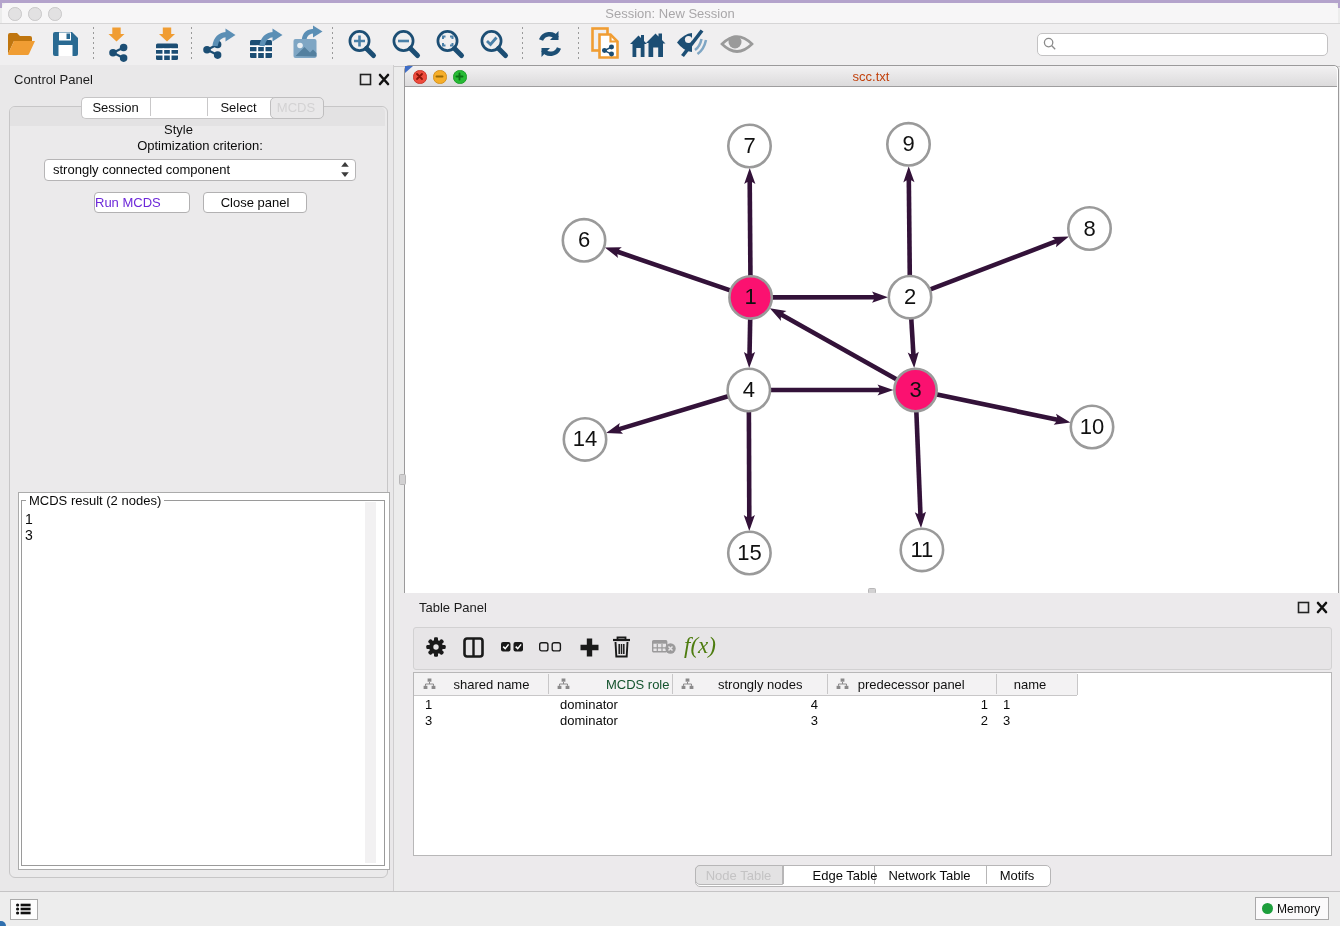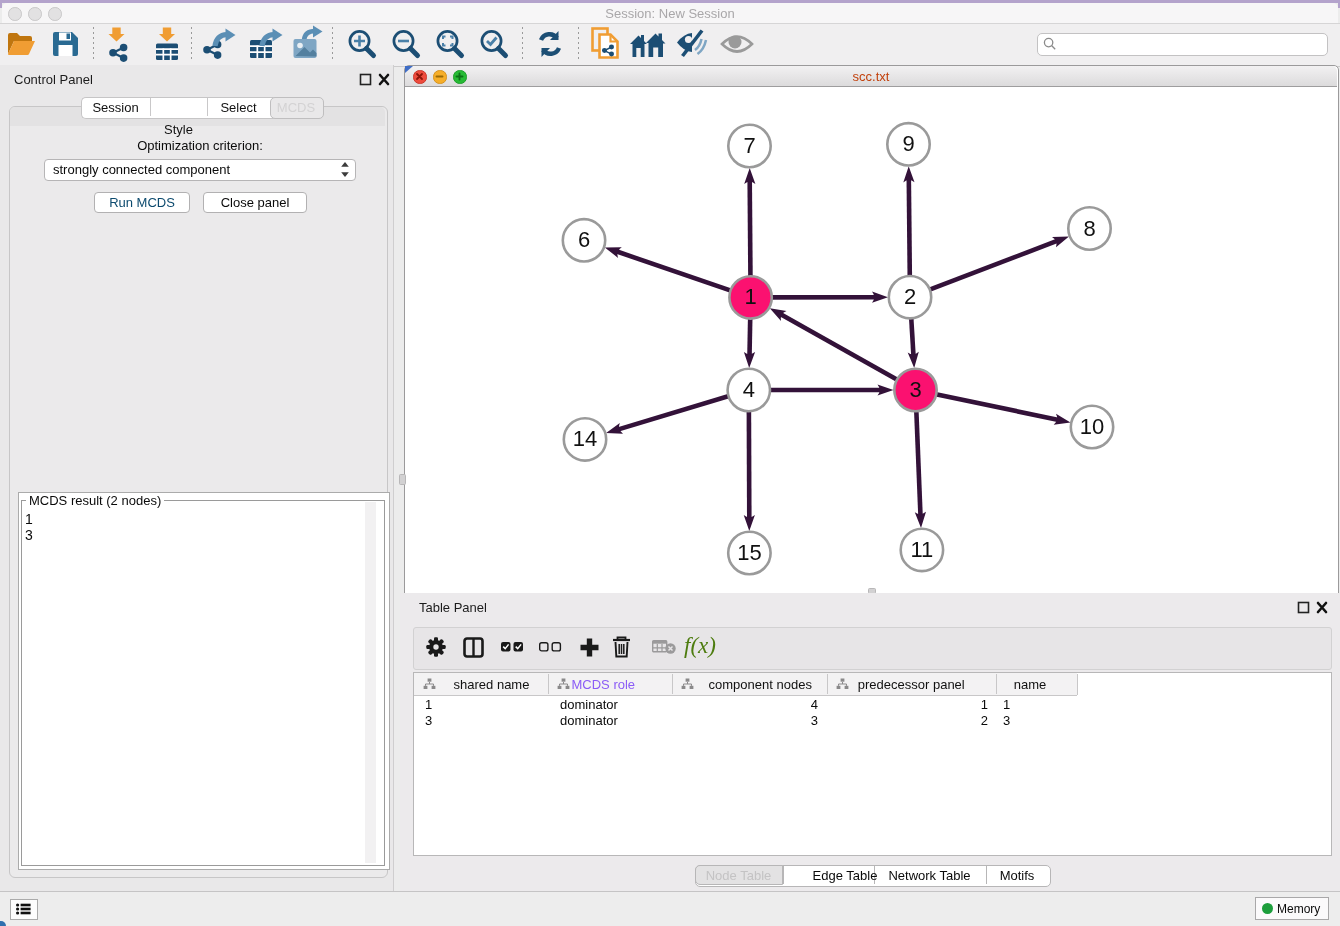--- a/index.html
+++ b/index.html
@@ -151,21 +151,21 @@
 <div class="abs" style="left:270px;top:97px;width:52px;height:20px;background:#e9e8e9;border:1px solid #bfbebf;border-radius:5px;"></div>
 <div class="abs" style="left:270px;top:100px;width:52px;height:15px;font-size:13px;color:#d3d2d3;text-align:center;">MCDS</div>
 
 <div class="abs" style="left:0;top:138px;width:400px;height:15px;font-size:13px;color:#0a0a0a;text-align:center;">Optimization criterion:</div>
 <div class="abs" style="left:44px;top:159px;width:310px;height:20px;background:#fff;border:1px solid #b6b5b6;border-radius:4px;"></div>
 <div class="abs" style="left:53px;top:162px;font-size:13px;color:#0a0a0a;">strongly connected component</div>
 <svg style="left:339px;top:161px;" width="12" height="17" viewBox="0 0 12 17">
     <path d="M6 1 L9.8 5.8 L2.2 5.8 Z" fill="#3c3c3c"></path>
     <path d="M6 16 L9.8 11.2 L2.2 11.2 Z" fill="#3c3c3c"></path>
   </svg>
-<div class="abs" style="left:94px;top:192px;width:94px;height:19px;background:#fff;border:1px solid #b2b1b2;border-radius:4px;text-align:center;font-size:13px;color:#0c4a6e;line-height:19px;">Run MCDS</div>
+<div class="abs" style="left:94px;top:192px;width:94px;height:19px;background:#fff;border:1px solid #b2b1b2;border-radius:4px;text-align:left;font-size:13px;color:#6d28d9;line-height:19px;">Run MCDS</div>
 <div class="abs" style="left:203px;top:192px;width:102px;height:19px;background:#fff;border:1px solid #b2b1b2;border-radius:4px;text-align:center;font-size:13px;color:#0a0a0a;line-height:19px;">Close panel</div>
 
 <div class="abs" style="left:18px;top:492px;width:370px;height:376px;background:#fff;border:1px solid #ababab;"></div>
 <div class="abs" style="left:21px;top:500px;width:362px;height:364px;border:1px solid #9a9a9a;"></div>
 <div class="abs" style="left:26px;top:493px;background:#fff;padding:0 3px;font-size:13px;color:#0a0a0a;">MCDS result (2 nodes)</div>
 <div class="abs" style="left:365px;top:502px;width:11px;height:361px;background:#f2f1f2;"></div>
 <div class="abs" style="left:25px;top:511px;font-size:14px;color:#0a0a0a;">1</div>
 <div class="abs" style="left:25px;top:527px;font-size:14px;color:#0a0a0a;">3</div>
 
 <div class="abs" style="left:404px;top:65px;width:933px;height:527px;background:#fff;border:1px solid #9b9a9b;border-radius:5px 5px 0 0;"></div>
@@ -303,29 +303,29 @@
     <path d="M6.5 4 L6.5 6 M2.5 7.8 L2.5 6 L10.5 6 L10.5 7.8" stroke="#8a898a" stroke-width="1" fill="none"></path>
   </svg>
 <div class="abs" style="left:437.5px;top:677px;width:108.0px;font-size:13px;color:#111;text-align:center;">shared name</div>
 <div class="abs" style="left:547.5px;top:674px;width:1px;height:20px;background:#c8c7c8;"></div>
 <svg style="left:556.5px;top:678px;" width="13" height="12" viewBox="0 0 13 12">
     <rect x="4.6" y="0.5" width="3.8" height="3.2" fill="#8a898a"></rect>
     <rect x="0.6" y="7.8" width="3.8" height="3.2" fill="#8a898a"></rect>
     <rect x="8.6" y="7.8" width="3.8" height="3.2" fill="#8a898a"></rect>
     <path d="M6.5 4 L6.5 6 M2.5 7.8 L2.5 6 L10.5 6 L10.5 7.8" stroke="#8a898a" stroke-width="1" fill="none"></path>
   </svg>
-<div class="abs" style="left:571.5px;top:677px;width:98.0px;font-size:13px;color:#8b5cf6;text-align:left;">MCDS role</div>
+<div class="abs" style="left:571.5px;top:677px;width:98.0px;font-size:13px;color:#14532d;text-align:right;">MCDS role</div>
 <div class="abs" style="left:671.5px;top:674px;width:1px;height:20px;background:#c8c7c8;"></div>
 <svg style="left:680.5px;top:678px;" width="13" height="12" viewBox="0 0 13 12">
     <rect x="4.6" y="0.5" width="3.8" height="3.2" fill="#8a898a"></rect>
     <rect x="0.6" y="7.8" width="3.8" height="3.2" fill="#8a898a"></rect>
     <rect x="8.6" y="7.8" width="3.8" height="3.2" fill="#8a898a"></rect>
     <path d="M6.5 4 L6.5 6 M2.5 7.8 L2.5 6 L10.5 6 L10.5 7.8" stroke="#8a898a" stroke-width="1" fill="none"></path>
   </svg>
-<div class="abs" style="left:695.5px;top:677px;width:129.5px;font-size:13px;color:#111;text-align:center;">component nodes</div>
+<div class="abs" style="left:695.5px;top:677px;width:129.5px;font-size:13px;color:#111;text-align:center;">strongly nodes</div>
 <div class="abs" style="left:827px;top:674px;width:1px;height:20px;background:#c8c7c8;"></div>
 <svg style="left:836px;top:678px;" width="13" height="12" viewBox="0 0 13 12">
     <rect x="4.6" y="0.5" width="3.8" height="3.2" fill="#8a898a"></rect>
     <rect x="0.6" y="7.8" width="3.8" height="3.2" fill="#8a898a"></rect>
     <rect x="8.6" y="7.8" width="3.8" height="3.2" fill="#8a898a"></rect>
     <path d="M6.5 4 L6.5 6 M2.5 7.8 L2.5 6 L10.5 6 L10.5 7.8" stroke="#8a898a" stroke-width="1" fill="none"></path>
   </svg>
 <div class="abs" style="left:827px;top:677px;width:168.5px;font-size:13px;color:#111;text-align:center;">predecessor panel</div>
 <div class="abs" style="left:995.5px;top:674px;width:1px;height:20px;background:#c8c7c8;"></div>
 <div class="abs" style="left:995.5px;top:677px;width:69px;font-size:13px;color:#111;text-align:center;">name</div>

